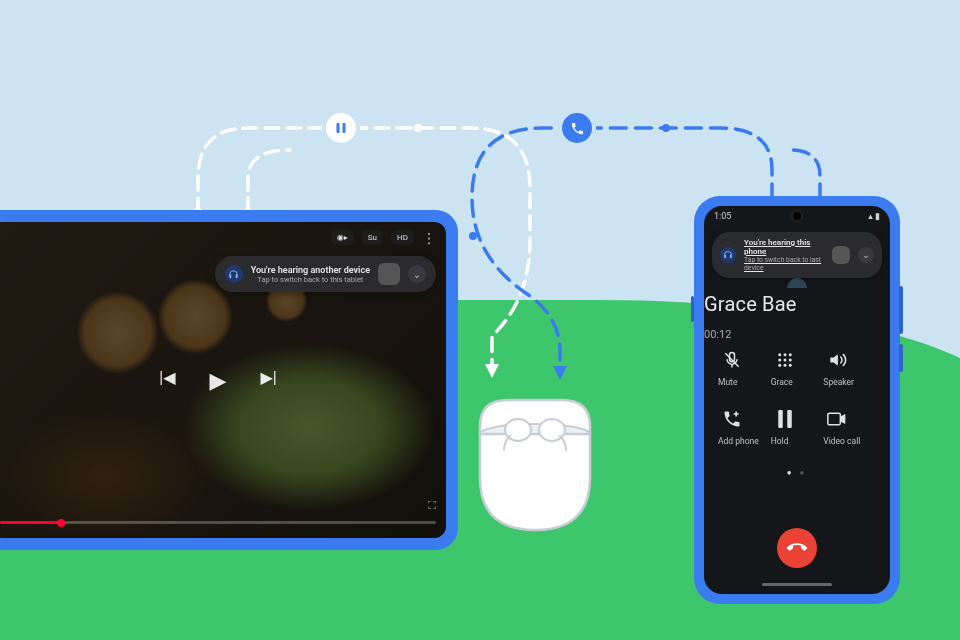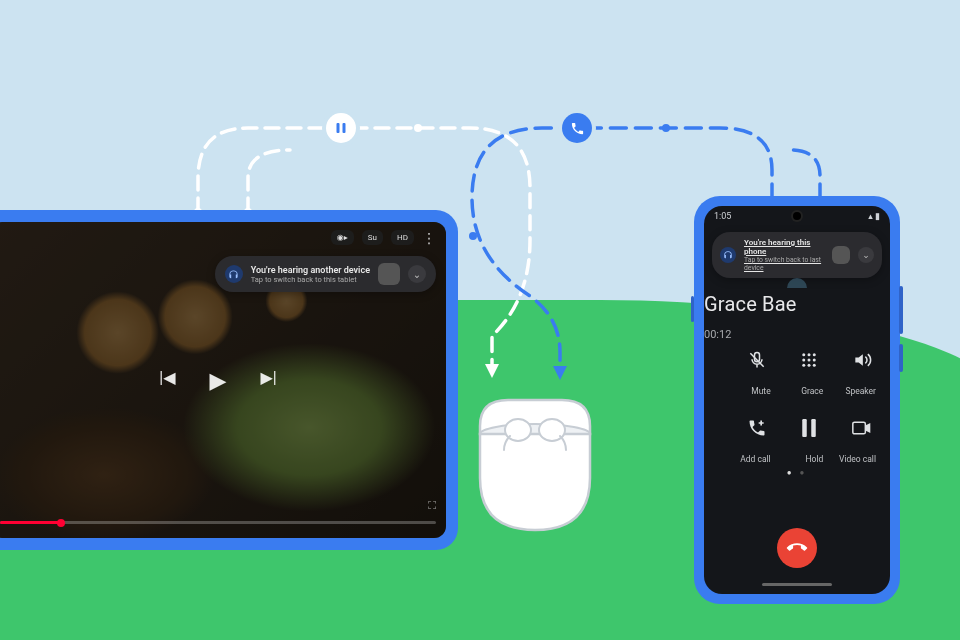--- a/index.html
+++ b/index.html
@@ -59,21 +59,21 @@
   .phone-screen { width:100%; height:100%; background:#14161a; border-radius:18px; position:relative; overflow:hidden; color:#e8e8ea; }
   .statusbar { position:absolute; top:0; left:0; right:0; height:20px; display:flex; align-items:center; justify-content:space-between; padding:0 10px; font-size:9px; color:#cfd2d6; }
   .notch { position:absolute; top:6px; left:50%; transform:translateX(-50%); width:8px; height:8px; border-radius:50%; background:#000; box-shadow: 0 0 0 2px #222; }
 
   .avatar { position:absolute; top:72px; left:50%; transform:translateX(-50%); width:20px; height:10px; border-radius:10px 10px 0 0; background:#5ea0c4; opacity:0.35;}
   .caller { position:absolute; top:86px; left:0; right:0; text-align:left; }
   .caller-name { font-size:20px; font-weight:400; letter-spacing:0.2px; }
   .caller-time { font-size:11px; color:#a6a8ac; margin-top:12px; }
 
   .call-grid { position:absolute; top:140px; left:14px; right:14px; display:grid; grid-template-columns: repeat(3,1fr); row-gap:18px; }
-  .cg-item { display:flex; flex-direction:column; align-items:flex-end; gap:12px; }
+  .cg-item { display:flex; flex-direction:column; align-items:flex-start; gap:3px; }
   .cg-ic { width:28px; height:28px; display:flex; align-items:center; justify-content:center; color:#dfe1e4; }
   .cg-lbl { font-size:8.5px; color:#bfc1c4; }
 
   .dots-row { position:absolute; left:0; right:0; top:262px; text-align:center; color:#555; font-size:8px; letter-spacing:3px;}
   .dots-row .active { color:#ddd; }
 
   .hang { position:absolute; bottom:26px; left:50%; transform:translateX(-50%); width:40px; height:40px; border-radius:50%; background:#ea4335; display:flex; align-items:center; justify-content:center; }
   .hang svg { transform: rotate(135deg); }
   .navbar { position:absolute; bottom:8px; left:50%; transform:translateX(-50%); width:70px; height:3px; background:#666; border-radius:2px; }
 
@@ -144,21 +144,21 @@
         <span class="pill-dark">HD</span>
         <span class="dot3">⋮</span>
       </div>
 
       <div class="notif">
         <span class="nic">
           <svg width="11" height="11" viewBox="0 0 24 24" fill="currentColor">
               <path d="M12 3a9 9 0 00-9 9v5a3 3 0 003 3h1v-8H5v0a7 7 0 0114 0v0h-2v8h1a3 3 0 003-3v-5a9 9 0 00-9-9z"></path>
             </svg>
         </span>
-        <div style="flex:1; min-width:0;">
+        <div style="flex:1; min-width:0;text-align:center;">
           <div class="title">You're hearing another device</div>
           <div class="sub">Tap to switch back to this tablet</div>
         </div>
         <span class="thumb"></span>
         <span class="chev">⌄</span>
       </div>
 
       <div class="vid-ctrls">
         <span class="vc-btn">|◀</span>
         <span class="vc-btn vc-play">▶</span>
@@ -254,21 +254,21 @@
             </span>
           <span class="cg-lbl">Speaker</span>
         </div>
         <div class="cg-item">
           <span class="cg-ic">
               <svg width="20" height="20" viewBox="0 0 24 24" fill="currentColor">
                 <path d="M6.6 10.8c1.4 2.8 3.8 5.1 6.6 6.6l2.2-2.2c.3-.3.7-.4 1-.2 1.1.4 2.4.6 3.6.6.6 0 1 .4 1 1V20c0 .6-.4 1-1 1C10.6 21 3 13.4 3 4c0-.6.4-1 1-1h3.4c.6 0 1 .4 1 1 0 1.2.2 2.5.6 3.6.1.4 0 .8-.2 1l-2.2 2.2z"></path>
                 <path d="M17 3v6M14 6h6" stroke="currentColor" stroke-width="2" fill="none"></path>
               </svg>
             </span>
-          <span class="cg-lbl">Add call</span>
+          <span class="cg-lbl">Add phone</span>
         </div>
         <div class="cg-item">
           <span class="cg-ic">
               <svg width="16" height="18" viewBox="0 0 14 16" fill="currentColor">
                 <rect x="1" y="0" width="4" height="16" rx="1"></rect>
                 <rect x="9" y="0" width="4" height="16" rx="1"></rect>
               </svg>
             </span>
           <span class="cg-lbl">Hold</span>
         </div>

